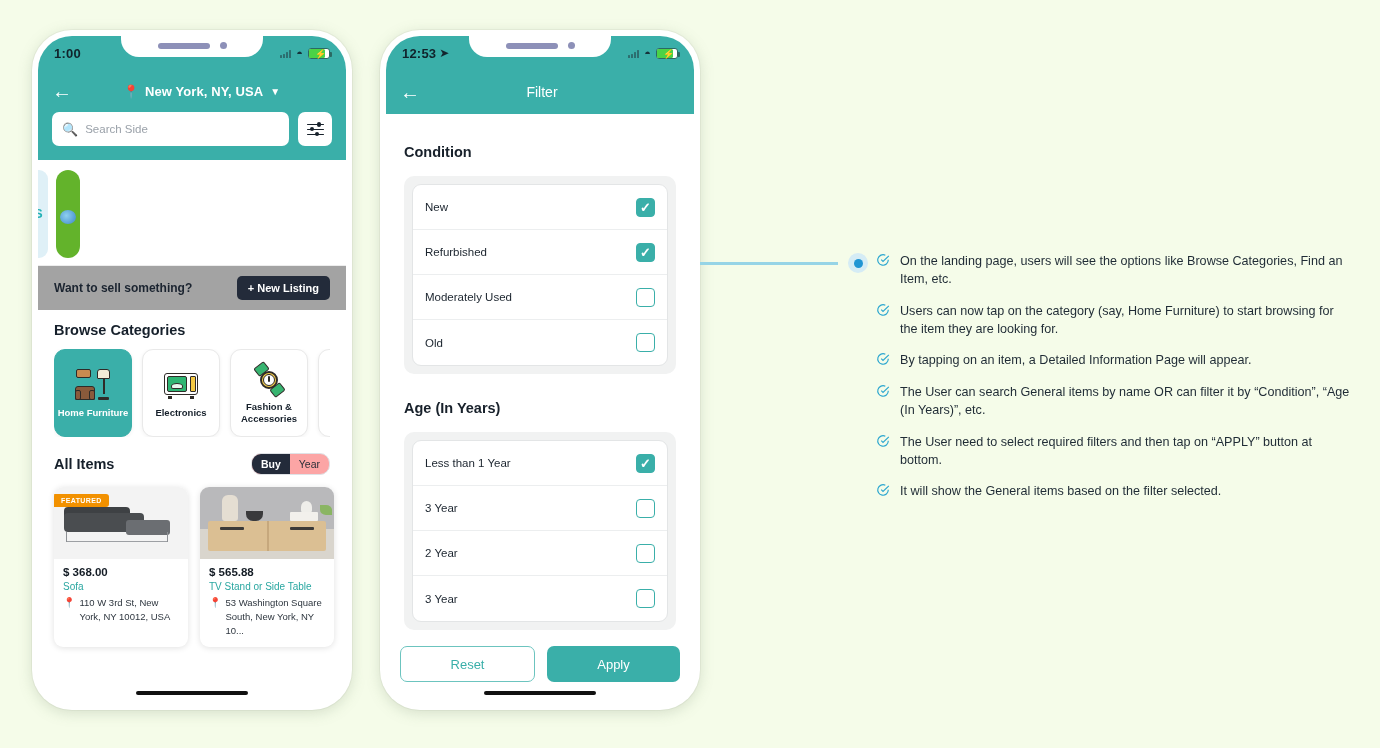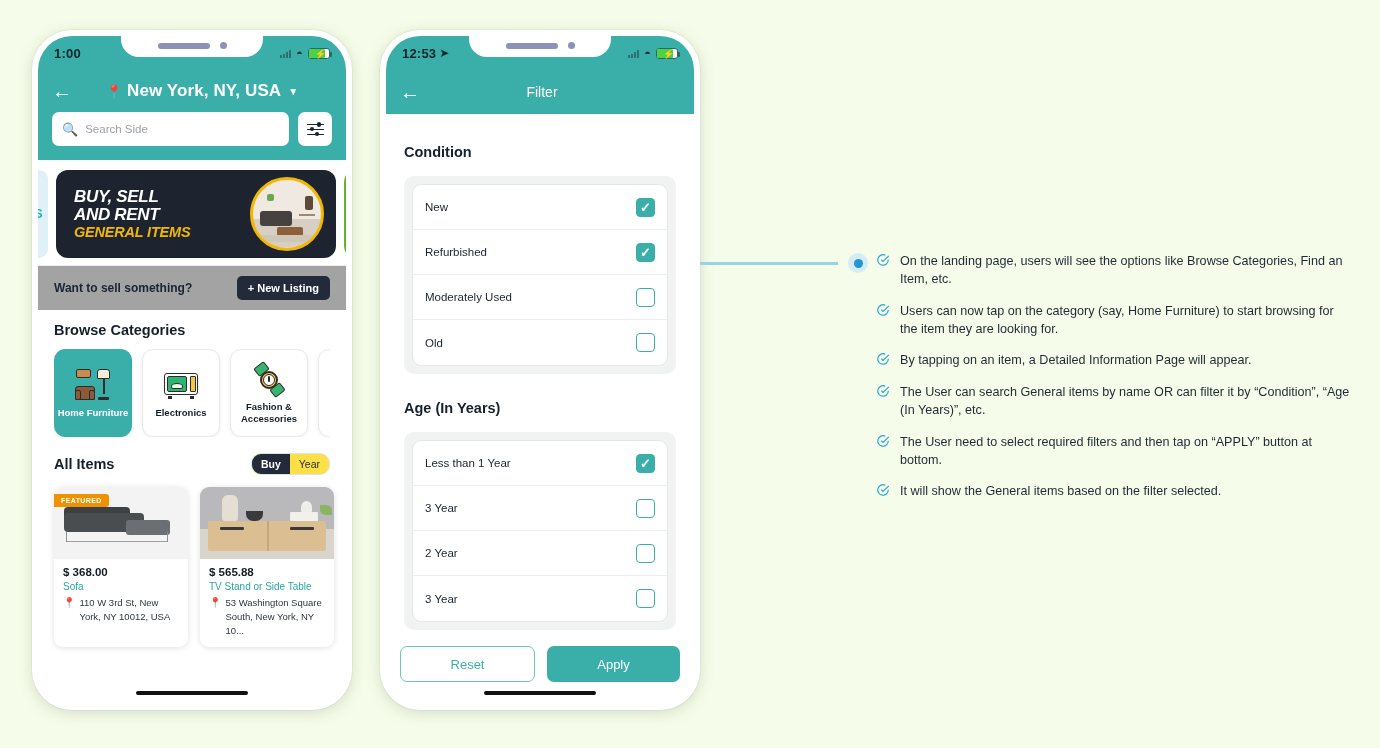--- a/index.html
+++ b/index.html
@@ -62,21 +62,21 @@
   .batt::after{content:"";position:absolute;right:-3px;top:3px;width:2px;height:5px;background:#2a6a63;border-radius:0 1px 1px 0;}
   .batt-fill{ background:#4bd246; height:100%; width:78%; border-radius:1.5px;}
   .bolt{position:absolute;left:6px;top:0;font-size:9px;color:#103218;line-height:11px;}
 
   
   .p1-head { background: #3aafa9; padding: 0 14px 14px; }
   .loc-row { display:flex; align-items:center; height:42px; color:#fff; }
   .back-arrow { font-size: 20px; line-height:1; color:#fff; cursor:pointer; }
   .loc-center { flex:1; display:flex; align-items:center; justify-content:center; gap:5px; }
   .pin { font-size:13px; }
-  .loc-text { font-size: 17px; font-weight: 600; letter-spacing:.1px;}
+  .loc-text { font-size: 13px; font-weight: 600; letter-spacing:.1px;}
   .chev { font-size: 10px; margin-left:2px;}
   .search-row { display:flex; align-items:center; gap:9px; }
   .search-box {
     flex:1; height:34px; background:#fff; border-radius:7px;
     display:flex; align-items:center; padding: 0 10px; gap:7px;
   }
   .search-ic { font-size: 13px; color:#18222c; font-weight:bold; }
   .search-ph { font-size: 11.5px; color: #9aa1a9; }
   .filter-btn {
     width:34px; height:34px; background:#fff; border-radius:7px;
@@ -172,21 +172,21 @@
   .ic-w-in{position:absolute;left:14px;top:12px;width:12px;height:12px;border-radius:50%;background:#fff;border:1.2px solid #2f2b28;}
   .ic-w-h{position:absolute;left:19.3px;top:14px;width:1.6px;height:6px;background:#2f2b28;border-radius:1px;}
   .ic-w-b1{position:absolute;left:6px;top:2px;width:13px;height:10px;background:#37b470;border:1.6px solid #2f2b28;border-radius:2px;transform:rotate(-38deg);}
   .ic-w-b2{position:absolute;right:5px;bottom:1px;width:13px;height:10px;background:#37b470;border:1.6px solid #2f2b28;border-radius:2px;transform:rotate(-38deg);}
   .cat-partial{ width:24px; overflow:hidden; }
 
   
   .allitems-row { display:flex; align-items:center; margin-top:16px;}
   .toggle {
     margin-left:auto; display:flex; border:1px solid #dfe2e6; border-radius:10px; overflow:hidden;
-    background:#fde047;
+    background:#fca5a5;
   }
   .toggle span { font-size:10.5px; padding:4px 9px; color:#2a2f38; cursor:pointer;}
   .toggle span.on { background:#232b3a; color:#fff; font-weight:600; }
 
   .items { display:flex; gap:12px; margin-top:12px; }
   .item {
     width:134px; flex:none; background:#fff; border-radius:9px;
     box-shadow:0 1px 6px rgba(0,0,0,.12); overflow:hidden;
   }
   .item-img { height:72px; position:relative; }
@@ -323,35 +323,20 @@
                 <b></b>
             </span>
           </div>
         </div>
       </div>
 
       <div class="carousel">
         <div class="car-track">
           <div class="car-card car-prev">
             <span class="car-prev-txt">S</span>
-          </div>
-          <div class="car-card car-main">
-            <div class="banner-txt">
-              <div class="banner-l1">BUY, SELL</div>
-              <div class="banner-l2">AND RENT</div>
-              <div class="banner-l3">GENERAL ITEMS</div>
-            </div>
-            <div class="banner-img">
-              <span class="bi-wall"></span>
-                <span class="bi-shelf"></span>
-                <span class="bi-plant"></span>
-              <span class="bi-sofa"></span>
-                <span class="bi-table"></span>
-                <span class="bi-rug"></span>
-            </div>
           </div>
           <div class="car-card car-next"></div>
         </div>
       </div>
 
       <div class="sell-strip">
         <span class="sell-q">Want to sell something?</span>
         <span class="new-listing">+ New Listing</span>
       </div>
 

